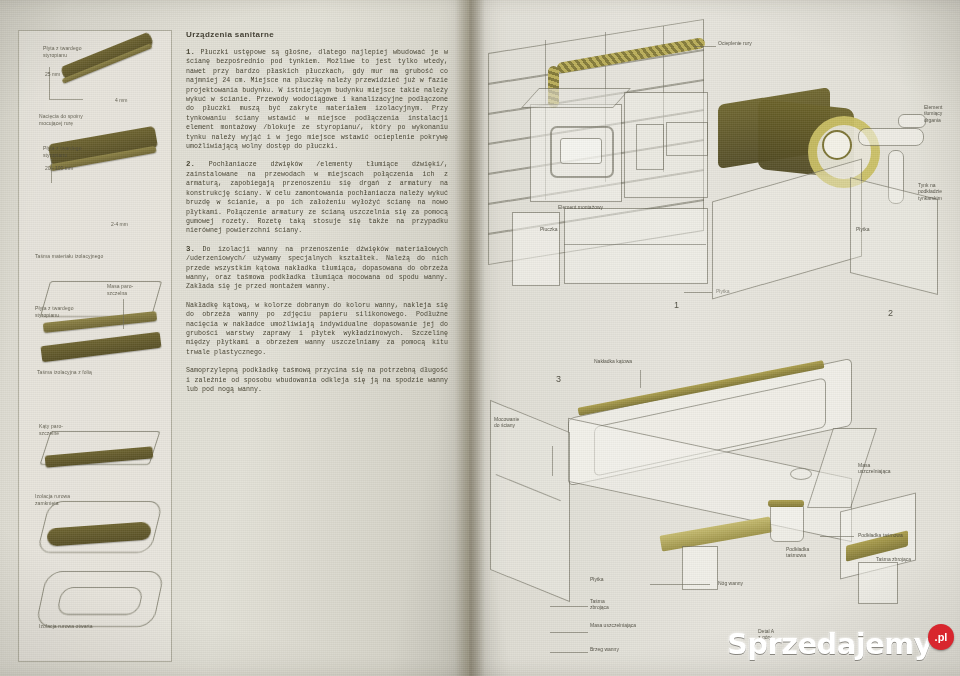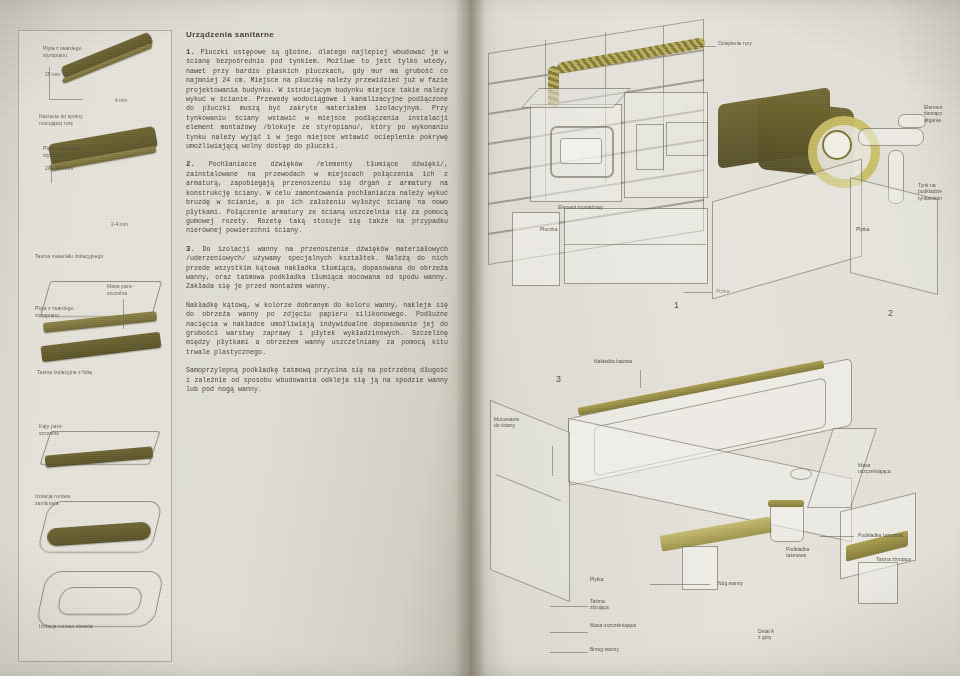--- a/index.html
+++ b/index.html
@@ -297,14 +297,18 @@
         <div class="fignum" style="left:66px;top:24px;">3</div>
       </div>
     </div>
 
     <div class="gutter"></div>
   </div>
 
   <div class="grain"></div>
   <div class="vignette"></div>
 
+  <div id="wm">
+    <span class="wmtext">Sprzedajemy</span>
+    <span class="dot">.pl</span>
+  </div>
 
 </div>
 
 </body></html>

